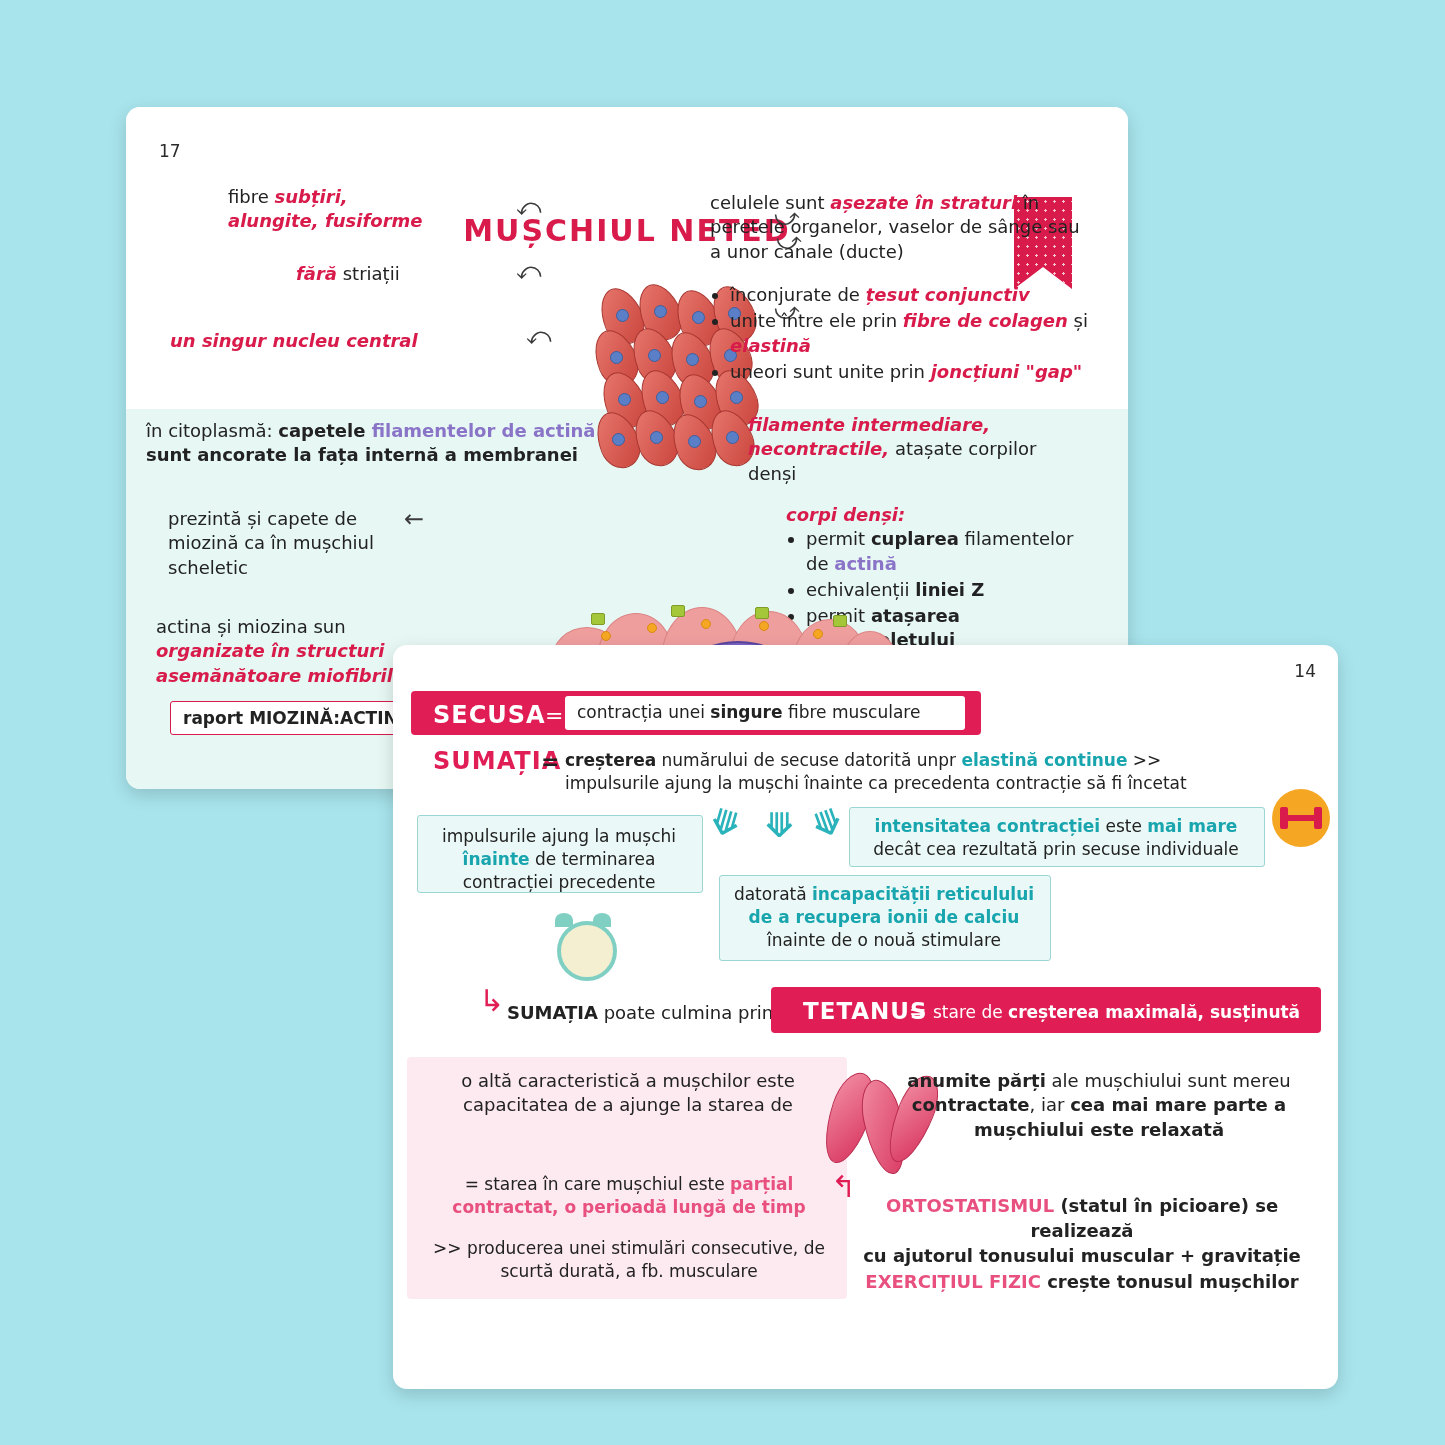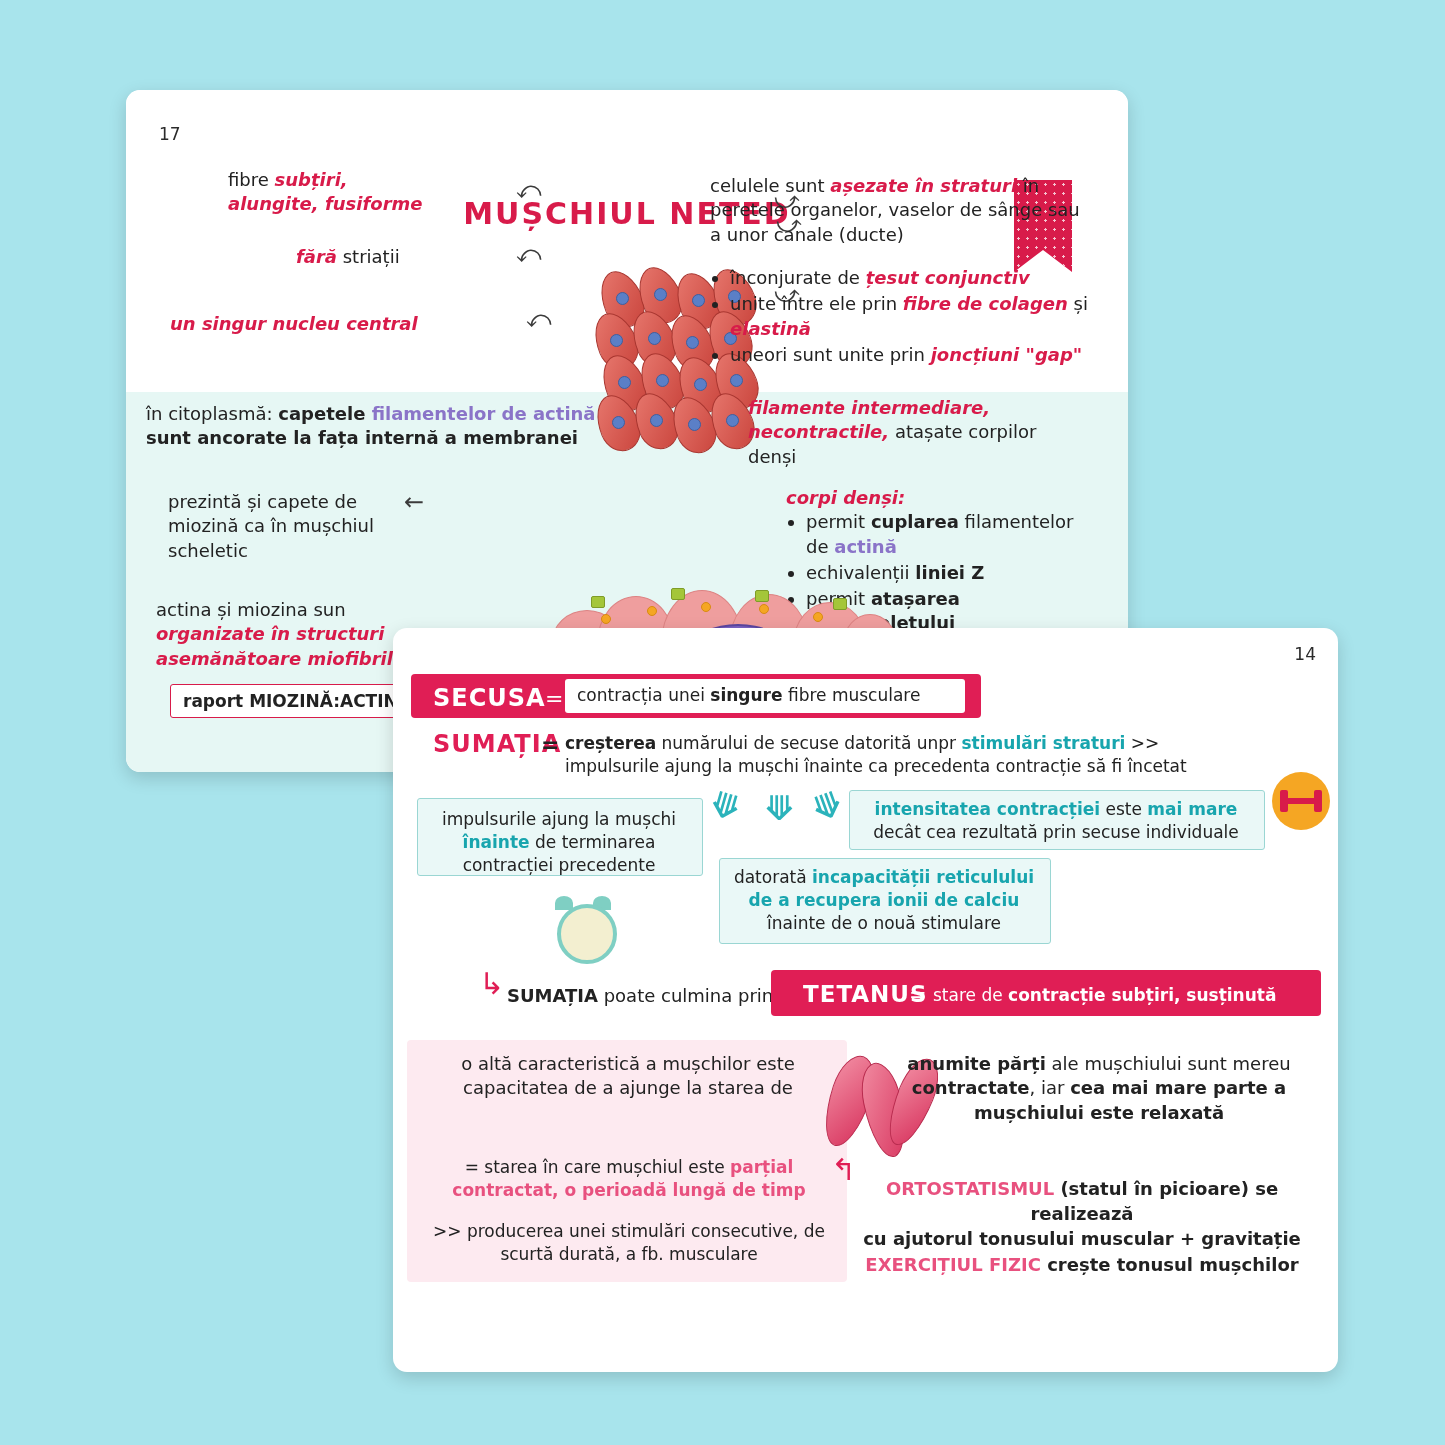--- a/index.html
+++ b/index.html
@@ -3,21 +3,21 @@
 <meta charset="utf-8">
 <style>
   html,body{margin:0;padding:0;}
   body{
     width:1445px;height:1445px;
     background:#a8e4ec;
     font-family:"DejaVu Sans", sans-serif;
     overflow:hidden;
     position:relative;
   }
-  .page{position:absolute;background:#ffffff;border-radius:14px;box-shadow:0 6px 18px rgba(0,0,0,0.16);}
+  .page{position:absolute;background:#ffffff;border-radius:14px;box-shadow:0 6px 18px rgba(0,0,0,0.16);margin-top:17px;}
 
   
   #page17{left:126px;top:90px;width:1002px;height:682px;overflow:hidden;}
   #page17 .topwhite{position:absolute;left:0;top:0;width:100%;height:302px;background:#fff;border-radius:14px 14px 0 0;}
   #page17 .mintzone{position:absolute;left:0;top:302px;width:100%;height:380px;background:#e6f7f4;border-radius:0 0 14px 14px;}
   .pagenum{position:absolute;font-size:17px;color:#2b2b2b;font-family:"DejaVu Sans",sans-serif;}
   .title17{position:absolute;left:0;right:0;top:106px;text-align:center;font-family:"DejaVu Sans",sans-serif;
            font-weight:bold;font-size:30px;letter-spacing:2px;color:#d81b4a;}
   .bookmark{position:absolute;right:56px;top:90px;width:58px;height:92px;background:#d81b4a;
             clip-path:polygon(0 0,100% 0,100% 100%,50% 76%,0 100%);}
@@ -217,21 +217,21 @@
   <div style="position:absolute;left:40px;top:56px;font-size:24px;letter-spacing:1px;" class="bar-label">SECUSA</div>
   <div style="position:absolute;left:152px;top:58px;font-size:22px;color:#fff;">=</div>
   <div class="whitebox" style="left:172px;top:51px;width:400px;height:34px;"></div>
   <div class="t" style="left:184px;top:56px;font-size:17px;">
     <span>contracția unei </span><span class="bold">singure</span><span> fibre musculare</span>
   </div>
 
   <div style="position:absolute;left:40px;top:102px;font-size:24px;letter-spacing:1px;color:#e01e55;font-weight:bold;">SUMAȚIA</div>
   <div style="position:absolute;left:148px;top:104px;font-size:22px;color:#222;font-weight:bold;">=</div>
   <div class="t" style="left:172px;top:104px;width:720px;font-size:17px;">
-    <span class="bold">creșterea</span><span> numărului de secuse datorită unpr </span><span class="teal">stimulări straturi</span><span> &gt;&gt;</span><br>
+    <span class="bold">creșterea</span><span> numărului de secuse datorită unpr </span><span class="teal">elastină continue</span><span> &gt;&gt;</span><br>
     <span>impulsurile ajung la mușchi înainte ca precedenta contracție să fi încetat</span>
   </div>
 
   <div class="tealarrow" style="left:318px;top:158px;transform:rotate(16deg);">⟱</div>
   <div class="tealarrow" style="left:372px;top:160px;">⟱</div>
   <div class="tealarrow" style="left:420px;top:158px;transform:rotate(-20deg);">⟱</div>
 
   <div class="mintbox" style="left:24px;top:170px;width:284px;height:76px;"></div>
   <div class="t" style="left:30px;top:180px;width:272px;text-align:center;font-size:17px;">
     <span>impulsurile ajung la mușchi</span><br>
@@ -266,21 +266,21 @@
 
   <div class="pinkarrow" style="left:86px;top:338px;">↳</div>
   <div class="t" style="left:114px;top:356px;font-size:18px;">
     <span class="bold">SUMAȚIA</span><span> poate culmina prin</span>
   </div>
 
   <div class="redbar" style="left:378px;top:342px;width:550px;height:46px;"></div>
   <div class="bar-label" style="position:absolute;left:410px;top:353px;font-size:23px;">TETANUS</div>
   <div style="position:absolute;left:516px;top:355px;font-size:21px;color:#fff;">=</div>
   <div class="t" style="left:540px;top:356px;font-size:17px;color:#fff;">
-    <span>stare de </span><span class="bold">contracție subțiri, susținută</span>
+    <span>stare de </span><span class="bold">creșterea maximală, susținută</span>
   </div>
 
   <div class="pinkzone"></div>
   <div class="t" style="left:30px;top:424px;width:410px;text-align:center;font-size:18px;">o altă caracteristică a mușchilor este capacitatea de a ajunge la starea de</div>
   <div class="t" style="left:36px;top:528px;width:400px;text-align:center;font-size:17px;">
     <span>= starea în care mușchiul este </span><span class="pink">parțial contractat, o perioadă lungă de timp</span>
   </div>
   <div class="t" style="left:36px;top:592px;width:400px;text-align:center;font-size:17px;">&gt;&gt; producerea unei stimulări consecutive, de scurtă durată, a fb. musculare</div>
 
   <div class="musclepic">

